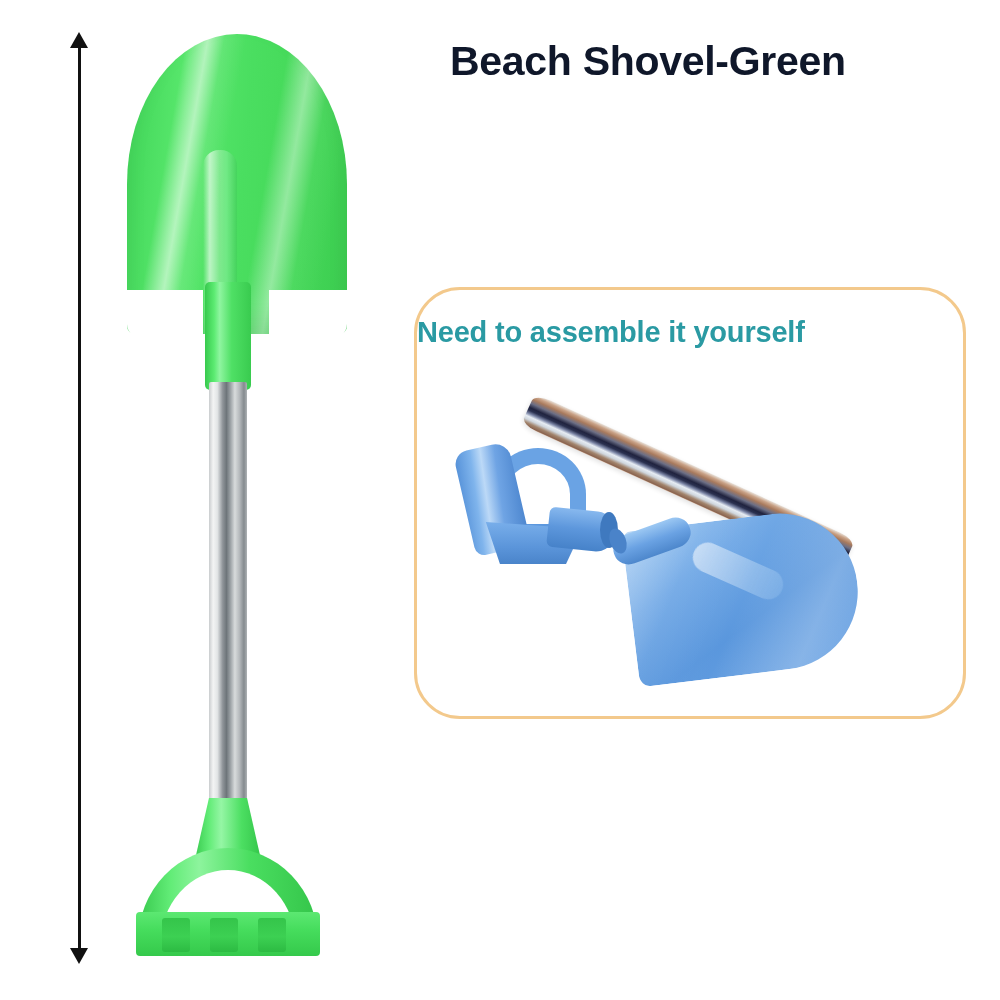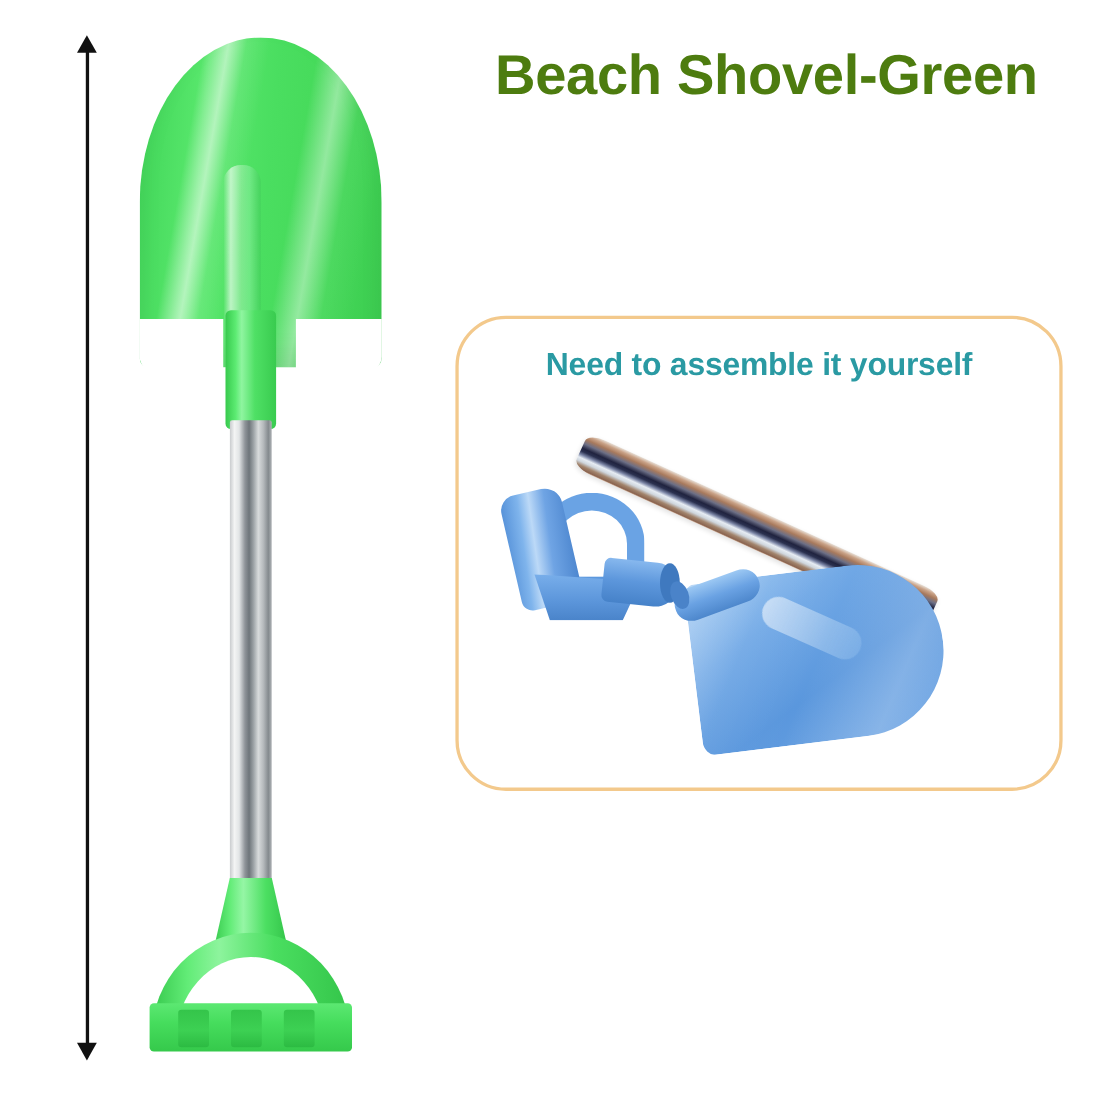--- a/index.html
+++ b/index.html
@@ -7,22 +7,22 @@
   body{
     width:1000px;height:1000px;overflow:hidden;
     font-family:"Liberation Sans","DejaVu Sans",sans-serif;
     position:relative;
   }
   .stage{position:absolute;inset:0;background:#fff;}
 
   
   #product-title{
     position:absolute; left:450px; top:38px; width:520px;
-    font-size:51px; font-weight:700; letter-spacing:-0.3px;
-    color:#4d7c0f; white-space:nowrap;
+    font-size:41px; font-weight:700; letter-spacing:-0.3px;
+    color:#0f172a; white-space:nowrap;
   }
 
   
   #dim-group{position:absolute;left:60px;top:28px;width:110px;height:940px;}
   #dim-line{position:absolute;left:18px;top:14px;width:3px;height:916px;background:#111;}
   #dim-arrow-top{position:absolute;left:10px;top:4px;width:0;height:0;
     border-left:9px solid transparent;border-right:9px solid transparent;border-bottom:16px solid #111;}
   #dim-arrow-bottom{position:absolute;left:10px;bottom:4px;width:0;height:0;
     border-left:9px solid transparent;border-right:9px solid transparent;border-top:16px solid #111;}
   #dim-label{
@@ -116,21 +116,21 @@
     border-radius:3px;opacity:.85;
   }
   #grip-groove-1{left:52px;} #grip-groove-2{left:100px;} #grip-groove-3{left:148px;}
 
   
   #assembly-panel{
     position:absolute;left:414px;top:287px;width:546px;height:426px;
     border:3px solid #f3c98c;border-radius:46px;background:#fff;
   }
   #assembly-caption{
-    position:absolute;left:0;right:0;top:26px;text-align:center;
+    position:absolute;left:0;right:0;top:26px;
     font-size:29px;font-weight:700;color:#2a9aa3;letter-spacing:-0.2px;
   }
 
   
   #assembly-rod{
     position:absolute;left:528px;top:392px;width:352px;height:34px;
     transform:rotate(24.5deg);transform-origin:left center;
     background:linear-gradient(180deg,
       #e9e2da 0%,
       #c9a287 9%,

